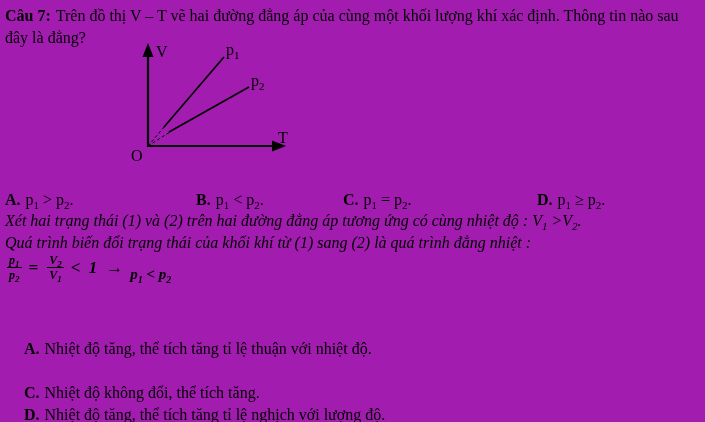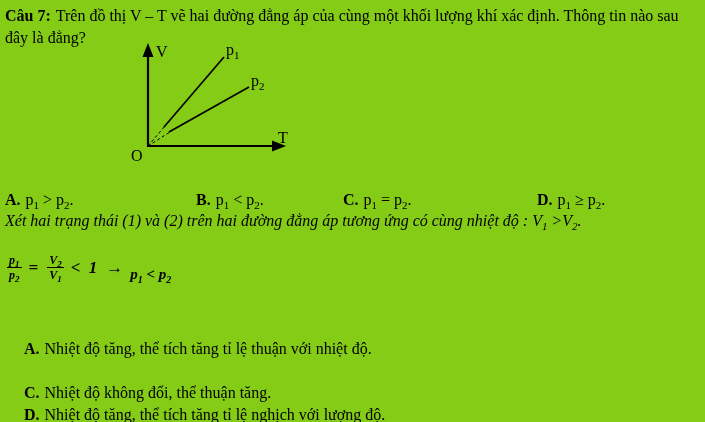--- a/index.html
+++ b/index.html
@@ -1,17 +1,17 @@
 <!DOCTYPE html>
 <html><head>
 <meta charset="utf-8">
 <style>
   html,body{margin:0;padding:0;background:#fff;}
   .page{
-    position:relative;width:705px;height:422px;background:#84cc16;
+    position:relative;width:705px;height:422px;background:#a21caf;
     font-family:"Liberation Serif","DejaVu Serif",serif;
     font-size:16px;color:#000;overflow:hidden;line-height:21px;
   }
   .abs{position:absolute;white-space:nowrap;}
   .ql{font-weight:bold;margin-right:5px;}
   .it{font-style:italic;}
   sub{font-size:11px;line-height:0;}
   
   .opt b{margin-right:5px;}
   
@@ -56,34 +56,35 @@
     <text x="99" y="15" font-size="16"><tspan>p</tspan><tspan dy="3.5" font-size="11">1</tspan></text>
     <text x="124" y="46" font-size="16"><tspan>p</tspan><tspan dy="3.5" font-size="11">2</tspan></text>
   </svg>
 
   <div class="abs opt" style="left:5px;top:189px;"><b>A.</b><span>p</span><sub>1</sub><span> &gt; </span><span>p</span><sub>2</sub><span>.</span></div>
   <div class="abs opt" style="left:196px;top:189px;"><b>B.</b><span>p</span><sub>1</sub><span> &lt; </span><span>p</span><sub>2</sub><span>.</span></div>
   <div class="abs opt" style="left:343px;top:189px;"><b>C.</b><span>p</span><sub>1</sub><span> = </span><span>p</span><sub>2</sub><span>.</span></div>
   <div class="abs opt" style="left:537px;top:189px;"><b>D.</b><span>p</span><sub>1</sub><span> ≥ </span><span>p</span><sub>2</sub><span>.</span></div>
 
   <div class="abs it" style="left:5px;top:210px;"><span>Xét hai trạng thái (1) và (2) trên hai đường đẳng áp tương ứng có cùng nhiệt độ : V</span><sub>1</sub><span> &gt;V</span><sub>2</sub><span>.</span></div>
+  <div class="abs it" style="left:5px;top:232px;">Quá trình biến đổi trạng thái của khối khí từ (1) sang (2) là quá trình đẳng nhiệt :</div>
 
   <div class="formula">
     <span class="frac">
       <span class="ft"><span>p</span><sub>1</sub></span>
       <span class="fb"><span>p</span><sub>2</sub></span>
     </span>
     <span class="rel">=</span>
     <span class="frac">
       <span class="ft"><span>V</span><sub>2</sub></span>
       <span class="fb"><span>V</span><sub>1</sub></span>
     </span>
     <span class="rel">&lt; 1</span>
     <span class="arrow">→</span>
     <span class="res"><span>p</span><sub>1</sub><span> &lt; </span><span>p</span><sub>2</sub></span>
   </div>
 
 
   <div class="abs q8opt" style="left:24px;top:338px;"><b>A.</b><span>Nhiệt độ tăng, thể tích tăng tỉ lệ thuận với nhiệt độ.</span></div>
-  <div class="abs q8opt" style="left:24px;top:382px;"><b>C.</b><span>Nhiệt độ không đổi, thể thuận tăng.</span></div>
+  <div class="abs q8opt" style="left:24px;top:382px;"><b>C.</b><span>Nhiệt độ không đổi, thể tích tăng.</span></div>
   <div class="abs q8opt" style="left:24px;top:404px;"><b>D.</b><span>Nhiệt độ tăng, thể tích tăng tỉ lệ nghịch với lượng độ.</span></div>
 
 </div>
 
 </body></html>

